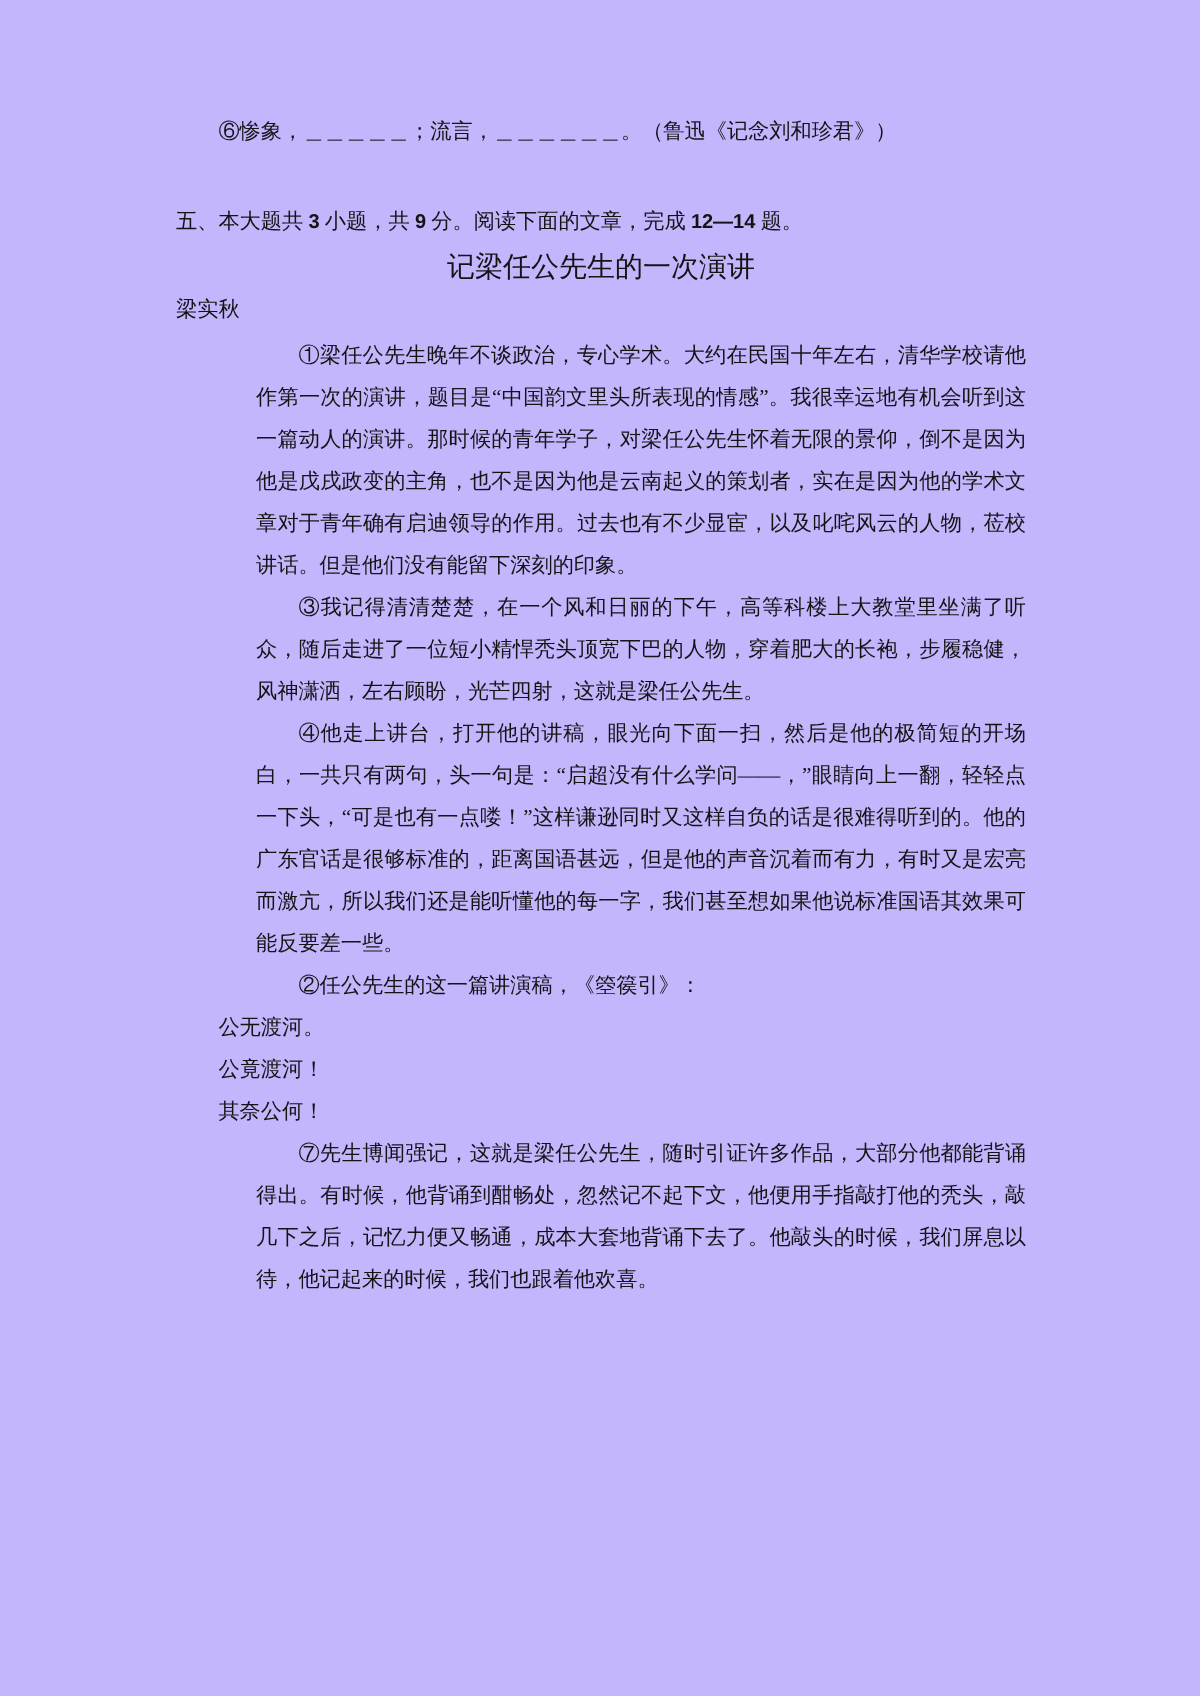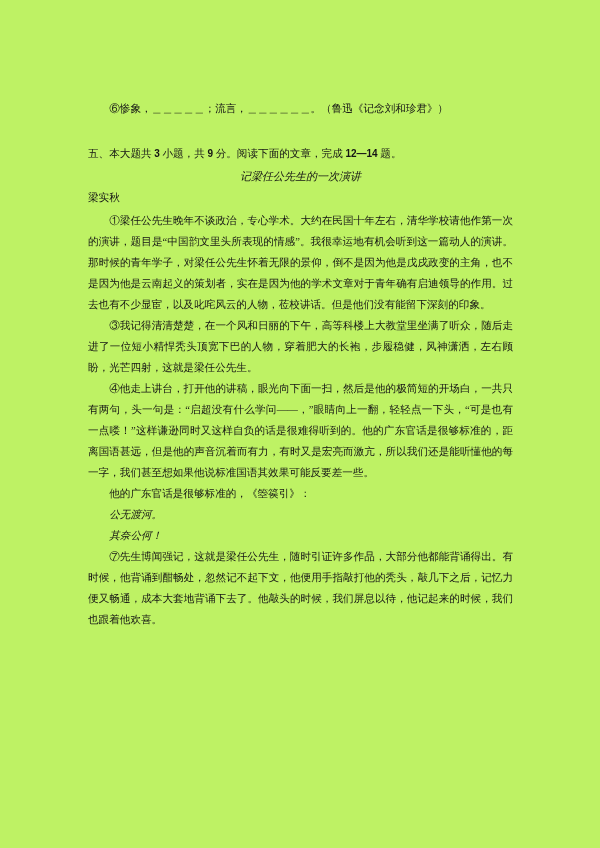--- a/index.html
+++ b/index.html
@@ -10,78 +10,78 @@
   }
   body {
     width: 600px;
     height: 848px;
     overflow: hidden;
   }
   .page {
     box-sizing: border-box;
     width: 600px;
     height: 848px;
-    padding: 98px 87px 0 88px;
+    padding: 56px 87px 0 88px;
     font-family: "Liberation Serif", "DejaVu Serif", serif;
     font-size: 10.6px;
     line-height: 21px;
     color: #141414;
-    background: #bef264;
+    background: #c4b5fd;
   }
   p { margin: 0; }
   .fill-line {
     text-indent: 2em;
     white-space: nowrap;
   }
   .section-header {
     margin-top: 24px;
   }
   .section-header b {
     font-family: "Liberation Sans", "DejaVu Sans", sans-serif;
     font-size: 10px;
     font-weight: 700;
   }
   .article-title {
-    font-size: 11px;
+    font-size: 14px;
     font-weight: 400;
     text-align: center;
     margin: 2px 0 0 0;
     line-height: 21px;
-    font-style: italic;
   }
   .article-author {
     text-align: left;
     line-height: 21px;
   }
   .article-body {
     margin-top: 2px;
   }
   .para {
     text-indent: 2em;
     text-align: justify;
+    margin-left: 40px;
   }
   .poem-line {
     text-indent: 2em;
-    font-style: italic;
   }
 </style>
 </head>
 <body>
 
 <div class="page">
   <p class="fill-line">⑥惨象，＿＿＿＿＿；流言，＿＿＿＿＿＿。（鲁迅《记念刘和珍君》）</p>
 
   <p class="section-header">五、本大题共 <b>3</b> 小题，共 <b>9</b> 分。阅读下面的文章，完成 <b>12—14</b> 题。</p>
 
   <p class="article-title">记梁任公先生的一次演讲</p>
 
   <p class="article-author">梁实秋</p>
 
   <div class="article-body">
       <p class="para">①梁任公先生晚年不谈政治，专心学术。大约在民国十年左右，清华学校请他作第一次的演讲，题目是“中国韵文里头所表现的情感”。我很幸运地有机会听到这一篇动人的演讲。那时候的青年学子，对梁任公先生怀着无限的景仰，倒不是因为他是戊戌政变的主角，也不是因为他是云南起义的策划者，实在是因为他的学术文章对于青年确有启迪领导的作用。过去也有不少显宦，以及叱咤风云的人物，莅校讲话。但是他们没有能留下深刻的印象。</p>
       <p class="para">③我记得清清楚楚，在一个风和日丽的下午，高等科楼上大教堂里坐满了听众，随后走进了一位短小精悍秃头顶宽下巴的人物，穿着肥大的长袍，步履稳健，风神潇洒，左右顾盼，光芒四射，这就是梁任公先生。</p>
       <p class="para">④他走上讲台，打开他的讲稿，眼光向下面一扫，然后是他的极简短的开场白，一共只有两句，头一句是：“启超没有什么学问——，”眼睛向上一翻，轻轻点一下头，“可是也有一点喽！”这样谦逊同时又这样自负的话是很难得听到的。他的广东官话是很够标准的，距离国语甚远，但是他的声音沉着而有力，有时又是宏亮而激亢，所以我们还是能听懂他的每一字，我们甚至想如果他说标准国语其效果可能反要差一些。</p>
-      <p class="para">他的广东官话是很够标准的，《箜篌引》：</p>
+      <p class="para">②任公先生的这一篇讲演稿，《箜篌引》：</p>
       <p class="poem-line">公无渡河。</p>
+      <p class="poem-line">公竟渡河！</p>
       <p class="poem-line">其奈公何！</p>
       <p class="para">⑦先生博闻强记，这就是梁任公先生，随时引证许多作品，大部分他都能背诵得出。有时候，他背诵到酣畅处，忽然记不起下文，他便用手指敲打他的秃头，敲几下之后，记忆力便又畅通，成本大套地背诵下去了。他敲头的时候，我们屏息以待，他记起来的时候，我们也跟着他欢喜。</p>
     </div>
 </div>
 
 </body></html>

